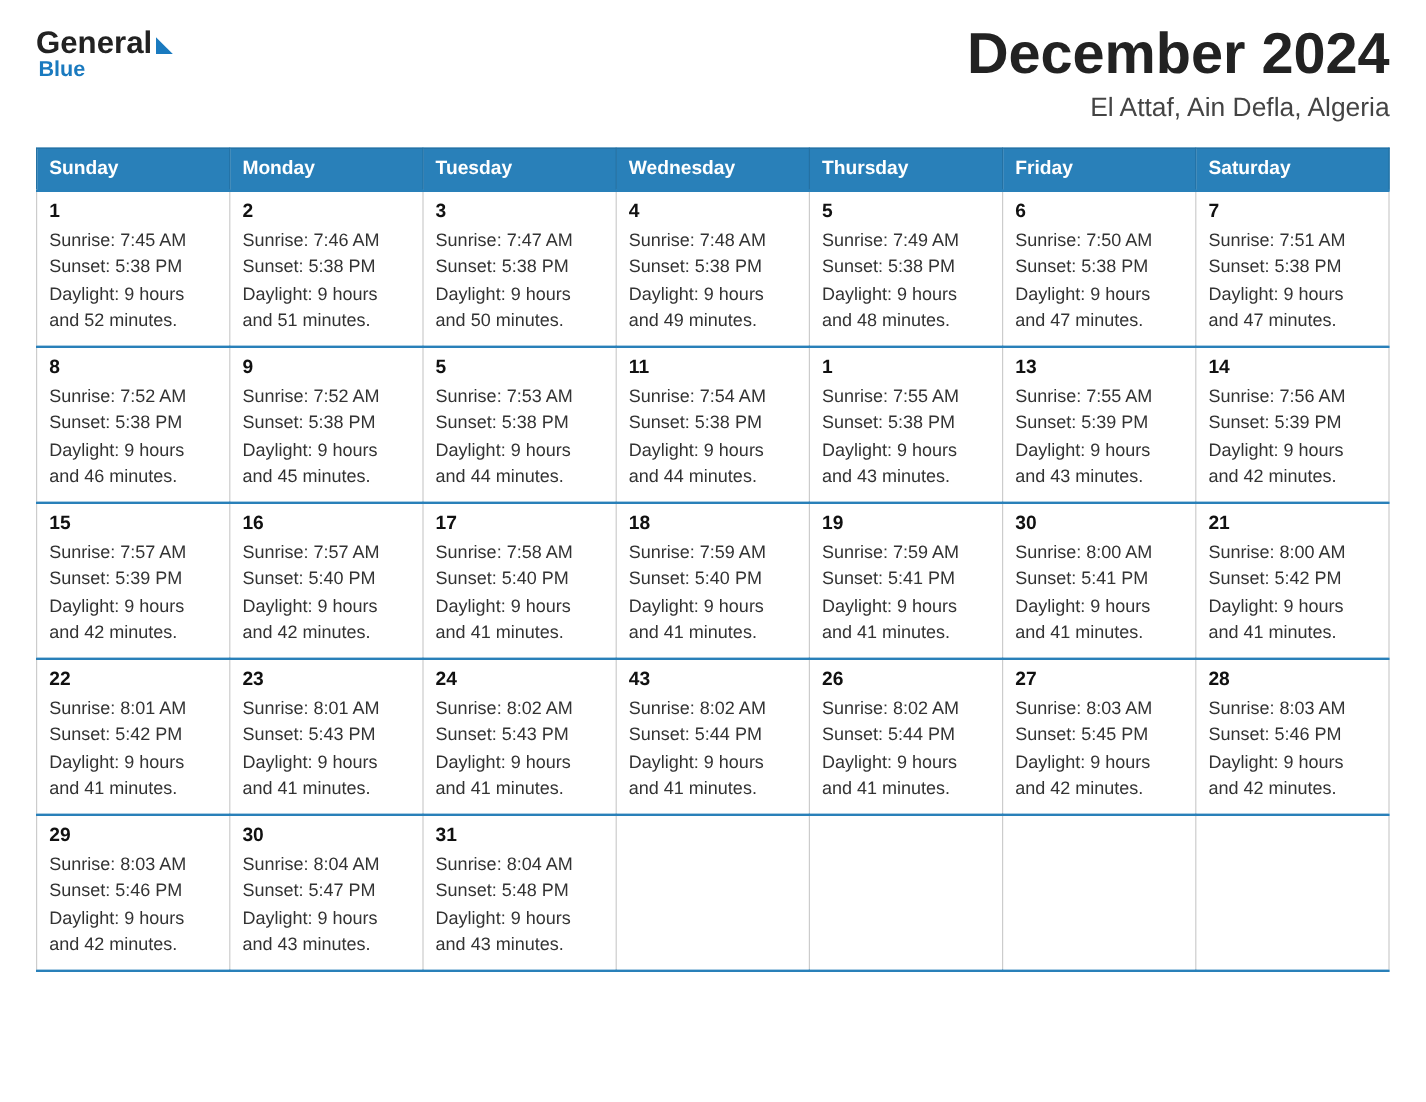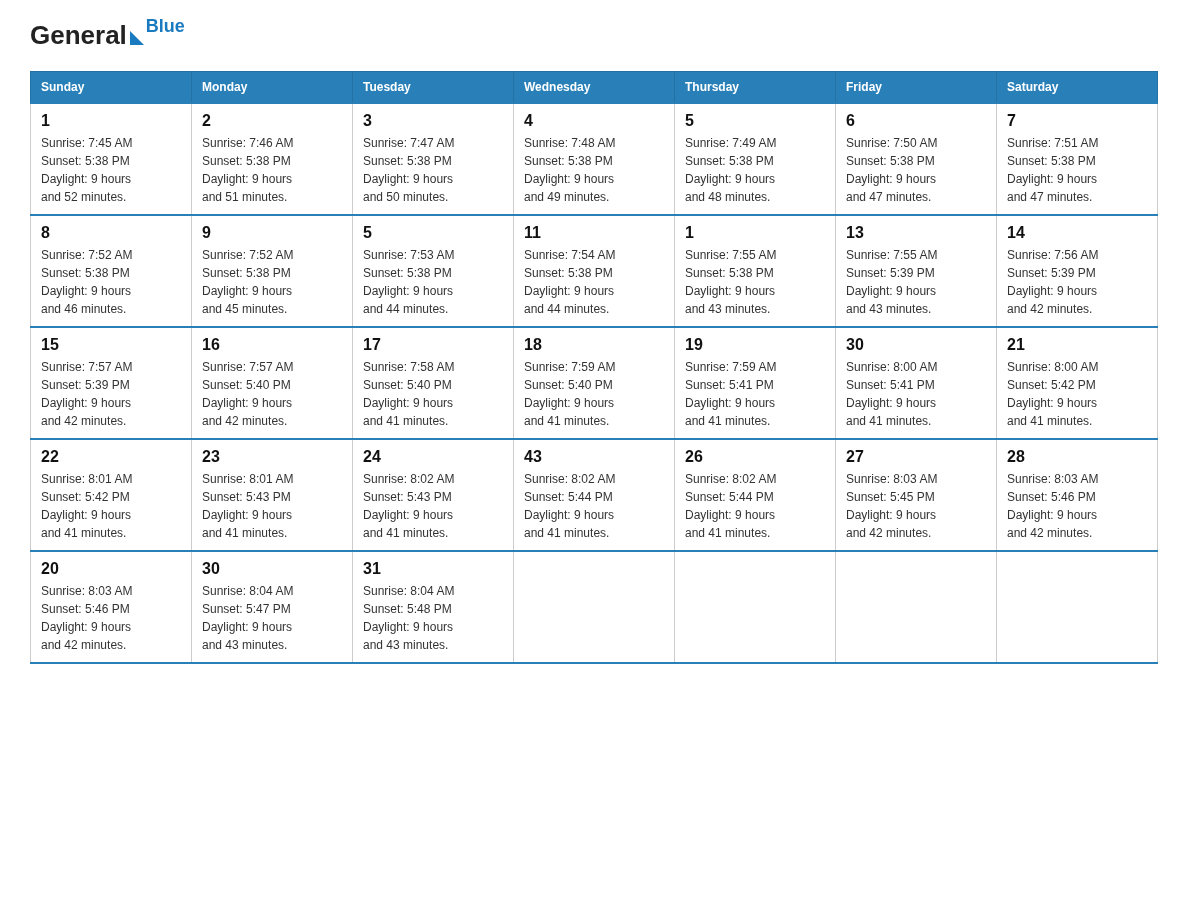--- a/index.html
+++ b/index.html
@@ -31,21 +31,21 @@
       margin-top: 4px;
     }
     .calendar {
       width: 100%;
       border-collapse: collapse;
       border: 1px solid #aaa;
     }
     .calendar th {
       background-color: #2980b9;
       color: #fff;
-      font-size: 12px;
+      font-size: 16px;
       font-weight: bold;
       padding: 8px 10px;
       text-align: left;
       border: 1px solid #2471a3;
     }
     .calendar td {
       vertical-align: top;
       padding: 8px 10px;
       border: 1px solid #ccc;
       width: 14.28%;
@@ -56,30 +56,30 @@
     .calendar tr {
       border-bottom: 2px solid #2980b9;
     }
     .day-number {
       font-size: 16px;
       font-weight: bold;
       margin-bottom: 4px;
       color: #111;
     }
     .day-info {
-      font-size: 12px;
+      font-size: 15px;
       line-height: 1.5;
       color: #333;
     }
     .empty-cell {
       background: #fff;
     }
     .logo-container {
       display: flex;
-      flex-direction: row;
+      flex-direction: column;
       align-items: flex-start;
     }
     .logo-row {
       display: flex;
       align-items: center;
     }
     .logo-word-general {
       font-size: 26px;
       font-weight: bold;
       color: #222;
@@ -107,20 +107,22 @@
 
 <div class="header">
   <div class="logo-container">
     <div class="logo-row">
       <span class="logo-word-general">General</span>
       <span class="logo-arrow"></span>
     </div>
     <span class="logo-word-blue">Blue</span>
   </div>
   <div class="title-section">
+    <div class="month-title">December 2024</div>
+    <div class="location-title">El Attaf, Ain Defla, Algeria</div>
   </div>
 </div>
 
 <table class="calendar">
   <thead>
     <tr>
     <th>Sunday</th>
         <th>Monday</th>
         <th>Tuesday</th>
         <th>Wednesday</th>
@@ -245,21 +247,21 @@
           <div class="day-number">27</div>
           <div class="day-info">Sunrise: 8:03 AM<br>Sunset: 5:45 PM<br>Daylight: 9 hours<br>and 42 minutes.</div>
         </td>
         <td>
           <div class="day-number">28</div>
           <div class="day-info">Sunrise: 8:03 AM<br>Sunset: 5:46 PM<br>Daylight: 9 hours<br>and 42 minutes.</div>
         </td>
       </tr>
       <tr>
         <td>
-          <div class="day-number">20</div>
+          <div class="day-number">29</div>
           <div class="day-info">Sunrise: 8:03 AM<br>Sunset: 5:46 PM<br>Daylight: 9 hours<br>and 42 minutes.</div>
         </td>
         <td>
           <div class="day-number">30</div>
           <div class="day-info">Sunrise: 8:04 AM<br>Sunset: 5:47 PM<br>Daylight: 9 hours<br>and 43 minutes.</div>
         </td>
         <td>
           <div class="day-number">31</div>
           <div class="day-info">Sunrise: 8:04 AM<br>Sunset: 5:48 PM<br>Daylight: 9 hours<br>and 43 minutes.</div>
         </td>

